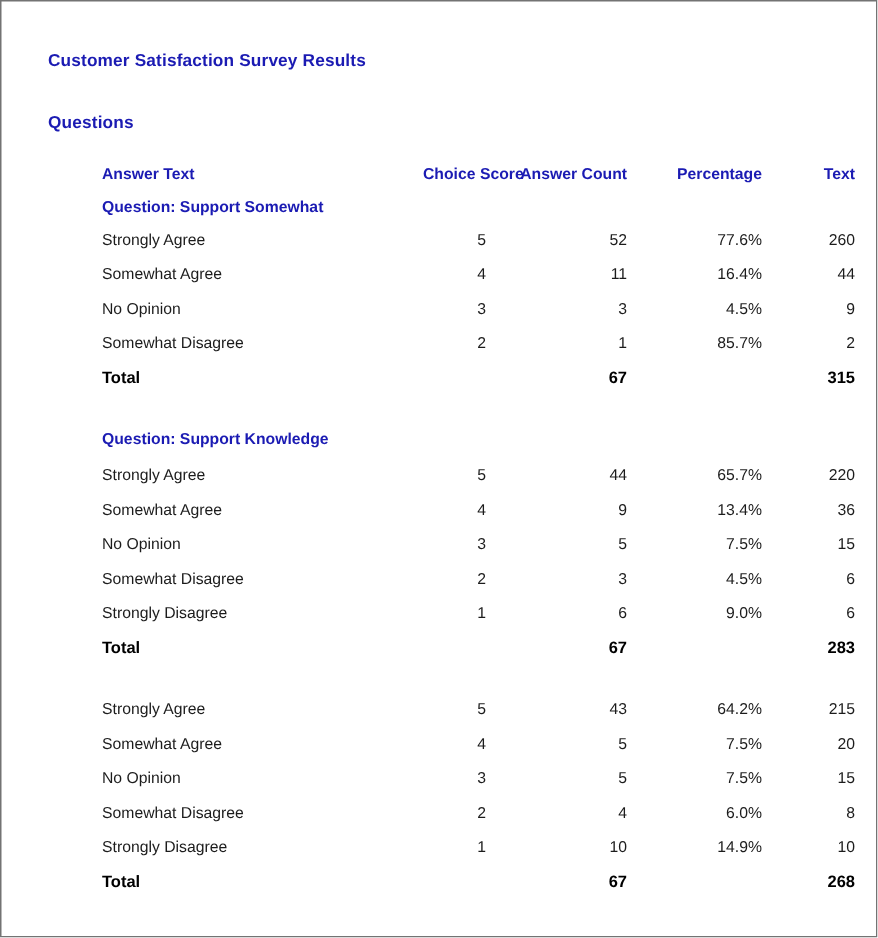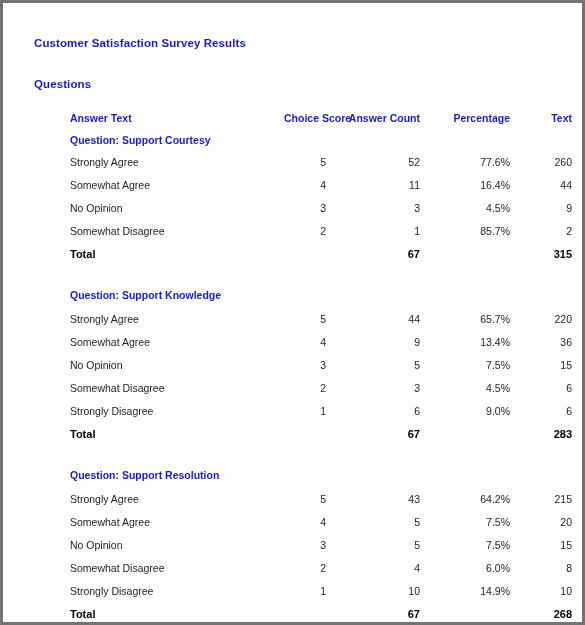--- a/index.html
+++ b/index.html
@@ -8,21 +8,21 @@
     background: #ffffff;
   }
   body {
     font-family: "Liberation Sans", sans-serif;
   }
   #page {
     position: relative;
     width: 585px;
     height: 625px;
     background: #ffffff;
-    border: 3px solid #737373;
+    border: 1px solid #737373;
     box-sizing: border-box;
     overflow: hidden;
   }
   #report-title {
     position: absolute;
     left: 31px;
     top: 34px;
     font-size: 11.5px;
     font-weight: bold;
     color: #1b1bb3;
@@ -135,21 +135,21 @@
       <tr class="hdr-row">
         <th class="left">Answer Text</th>
         <th class="right">Choice Score</th>
         <th class="right">Answer Count</th>
         <th class="right">Percentage</th>
         <th class="right">Text</th>
       </tr>
     </thead>
     <tbody id="table-body">
         <tr class="qrow first-q">
-          <td colspan="5" class="ruled">Question: Support Courtesy</td>
+          <td colspan="5" class="ruled">Question: Support Somewhat</td>
         </tr>
         <tr class="drow">
           <td class="left">Strongly Agree</td>
           <td class="right">5</td>
           <td class="right">52</td>
           <td class="right">77.6%</td>
           <td class="right">260</td>
         </tr>
         <tr class="drow">
           <td class="left">Somewhat Agree</td>
@@ -223,23 +223,20 @@
         <tr class="trow with-bottom">
           <td class="left">Total</td>
           <td class="right">&nbsp;</td>
           <td class="right">67</td>
           <td class="right">&nbsp;</td>
           <td class="right">283</td>
         </tr>
         <tr class="spacer">
           <td colspan="5">&nbsp;</td>
         </tr>
-        <tr class="qrow">
-          <td colspan="5" class="ruled">Question: Support Resolution</td>
-        </tr>
         <tr class="drow">
           <td class="left">Strongly Agree</td>
           <td class="right">5</td>
           <td class="right">43</td>
           <td class="right">64.2%</td>
           <td class="right">215</td>
         </tr>
         <tr class="drow">
           <td class="left">Somewhat Agree</td>
           <td class="right">4</td>

